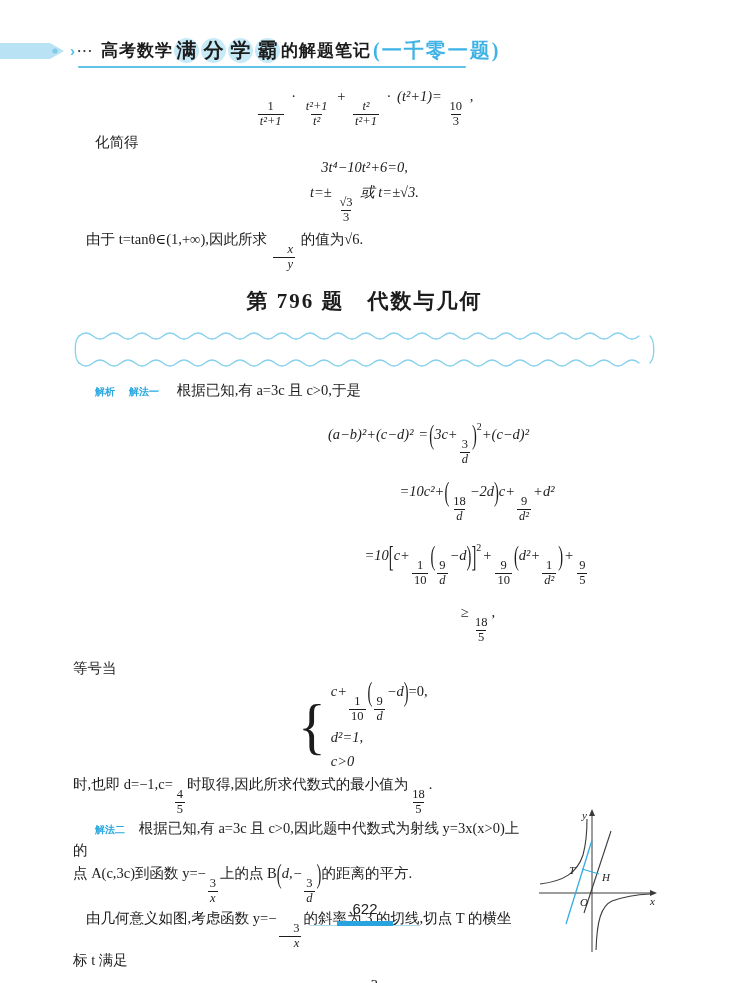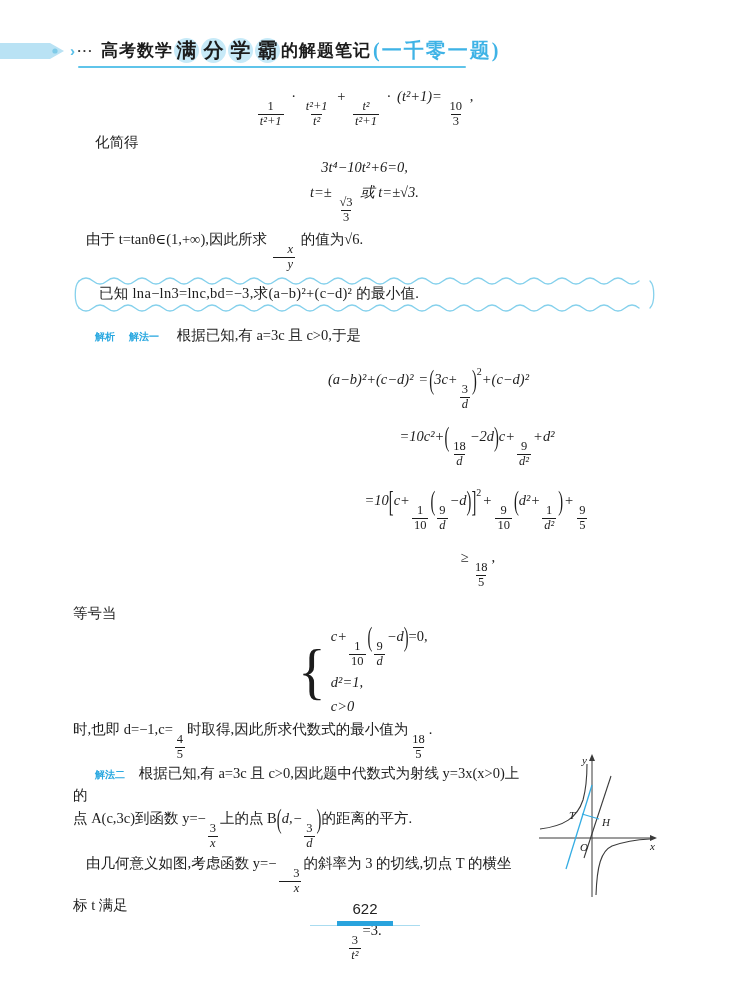--- a/index.html
+++ b/index.html
@@ -129,31 +129,31 @@
 
     <div class="lead ind1">
       <span>由于 t=tanθ∈(1,+∞),因此所求</span>
       <span class="frac">
           <span class="num v">x</span>
           <span class="den v">y</span>
         </span>
       <span>的值为√6.</span>
     </div>
 
+    <div class="ptitle">第 796 题　代数与几何</div>
 
     <div class="pbox">
       <svg width="583" height="42" viewBox="0 0 583 42">
         <g stroke="#86d1ec" stroke-width="1.3" fill="none" stroke-linecap="round">
           <path d="M6,8 q7,-6 14,0 t14,0 t14,0 t14,0 t14,0 t14,0 t14,0 t14,0 t14,0 t14,0 t14,0 t14,0 t14,0 t14,0 t14,0 t14,0 t14,0 t14,0 t14,0 t14,0 t14,0 t14,0 t14,0 t14,0 t14,0 t14,0 t14,0 t14,0 t14,0 t14,0 t14,0 t14,0 t14,0 t14,0 t14,0 t14,0 t14,0 t14,0 t14,0 t14,0"></path>
           <path d="M6,35 q7,6 14,0 t14,0 t14,0 t14,0 t14,0 t14,0 t14,0 t14,0 t14,0 t14,0 t14,0 t14,0 t14,0 t14,0 t14,0 t14,0 t14,0 t14,0 t14,0 t14,0 t14,0 t14,0 t14,0 t14,0 t14,0 t14,0 t14,0 t14,0 t14,0 t14,0 t14,0 t14,0 t14,0 t14,0 t14,0 t14,0 t14,0 t14,0 t14,0 t14,0"></path>
           <path d="M6,8 C1,13 1,30 6,35"></path>
           <path d="M577,8 C582,13 582,30 577,35"></path>
         </g>
       </svg>
-      <div class="ptext">已知 lna−ln3=lnc,bd=−3,求(a−b)²+(c−d)² 的最小值.</div>
     </div>
 
     <div class="sol-line ind2">
       <span class="lbl">解析</span><span class="lbl">解法一</span>
       <span style="">根据已知,有 a=3c 且 c&gt;0,于是</span>
     </div>
 
     <div class="derive">
       <div class="dl">
         <span class="v">(a−b)²+(c−d)²</span>

